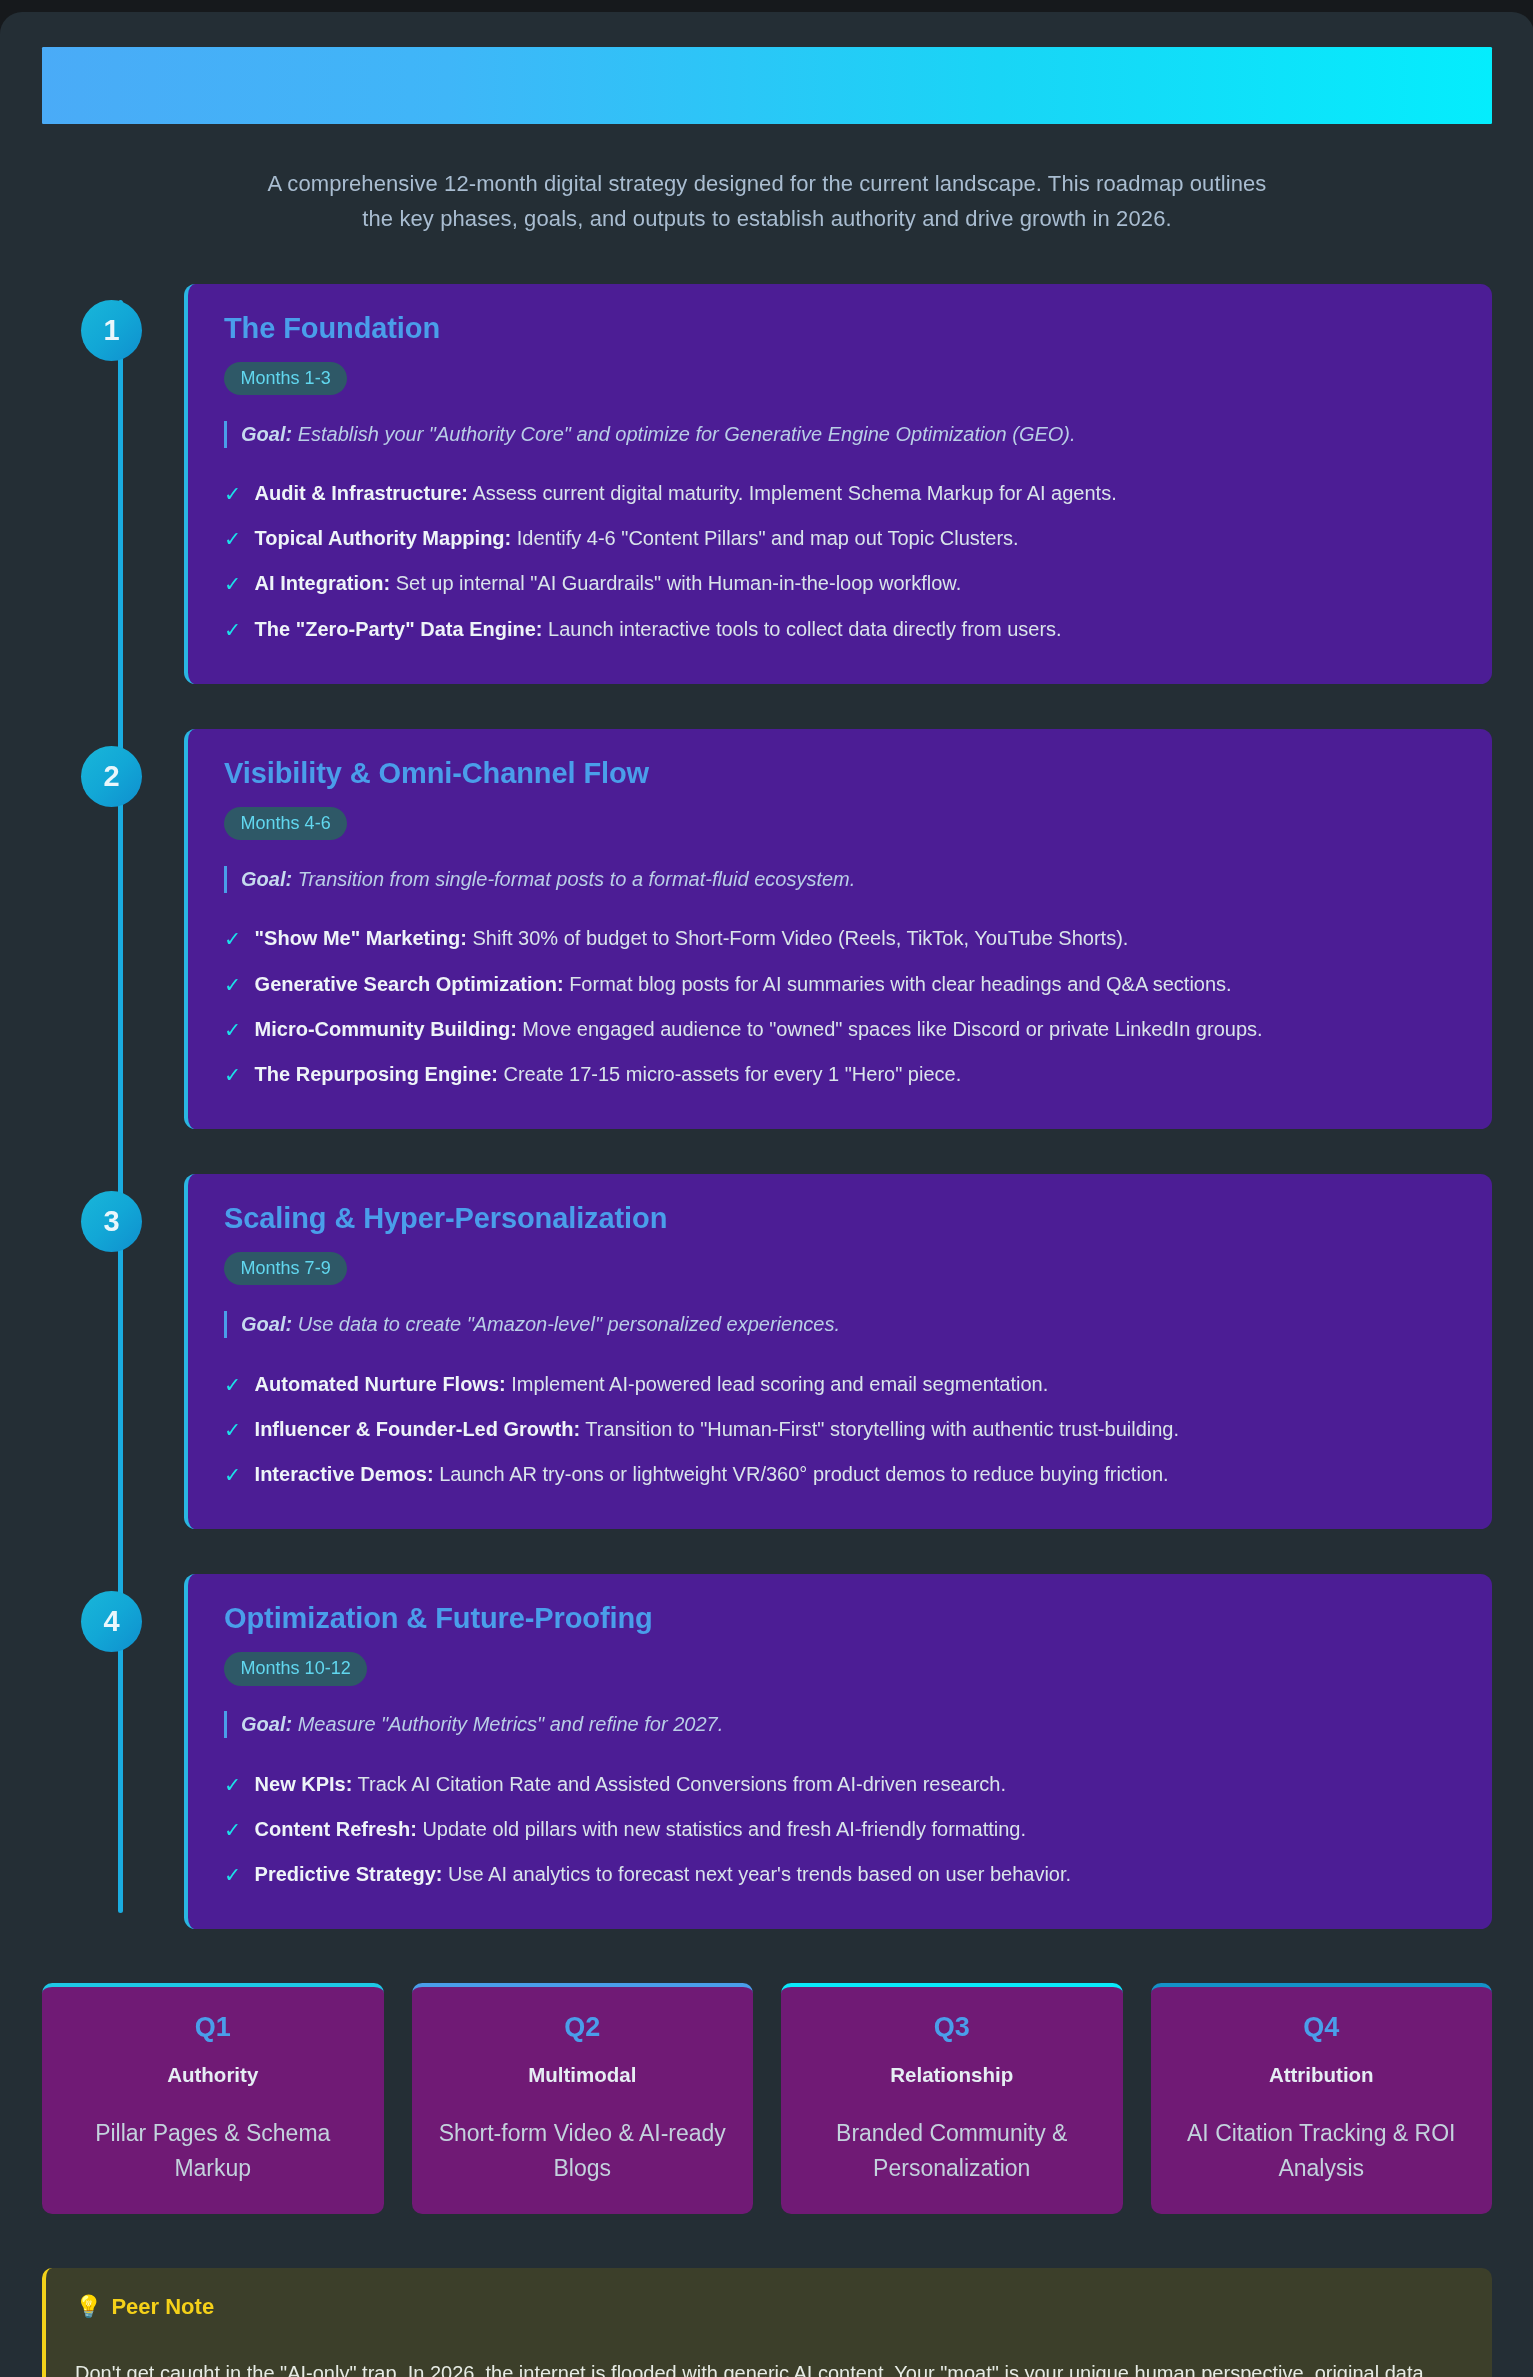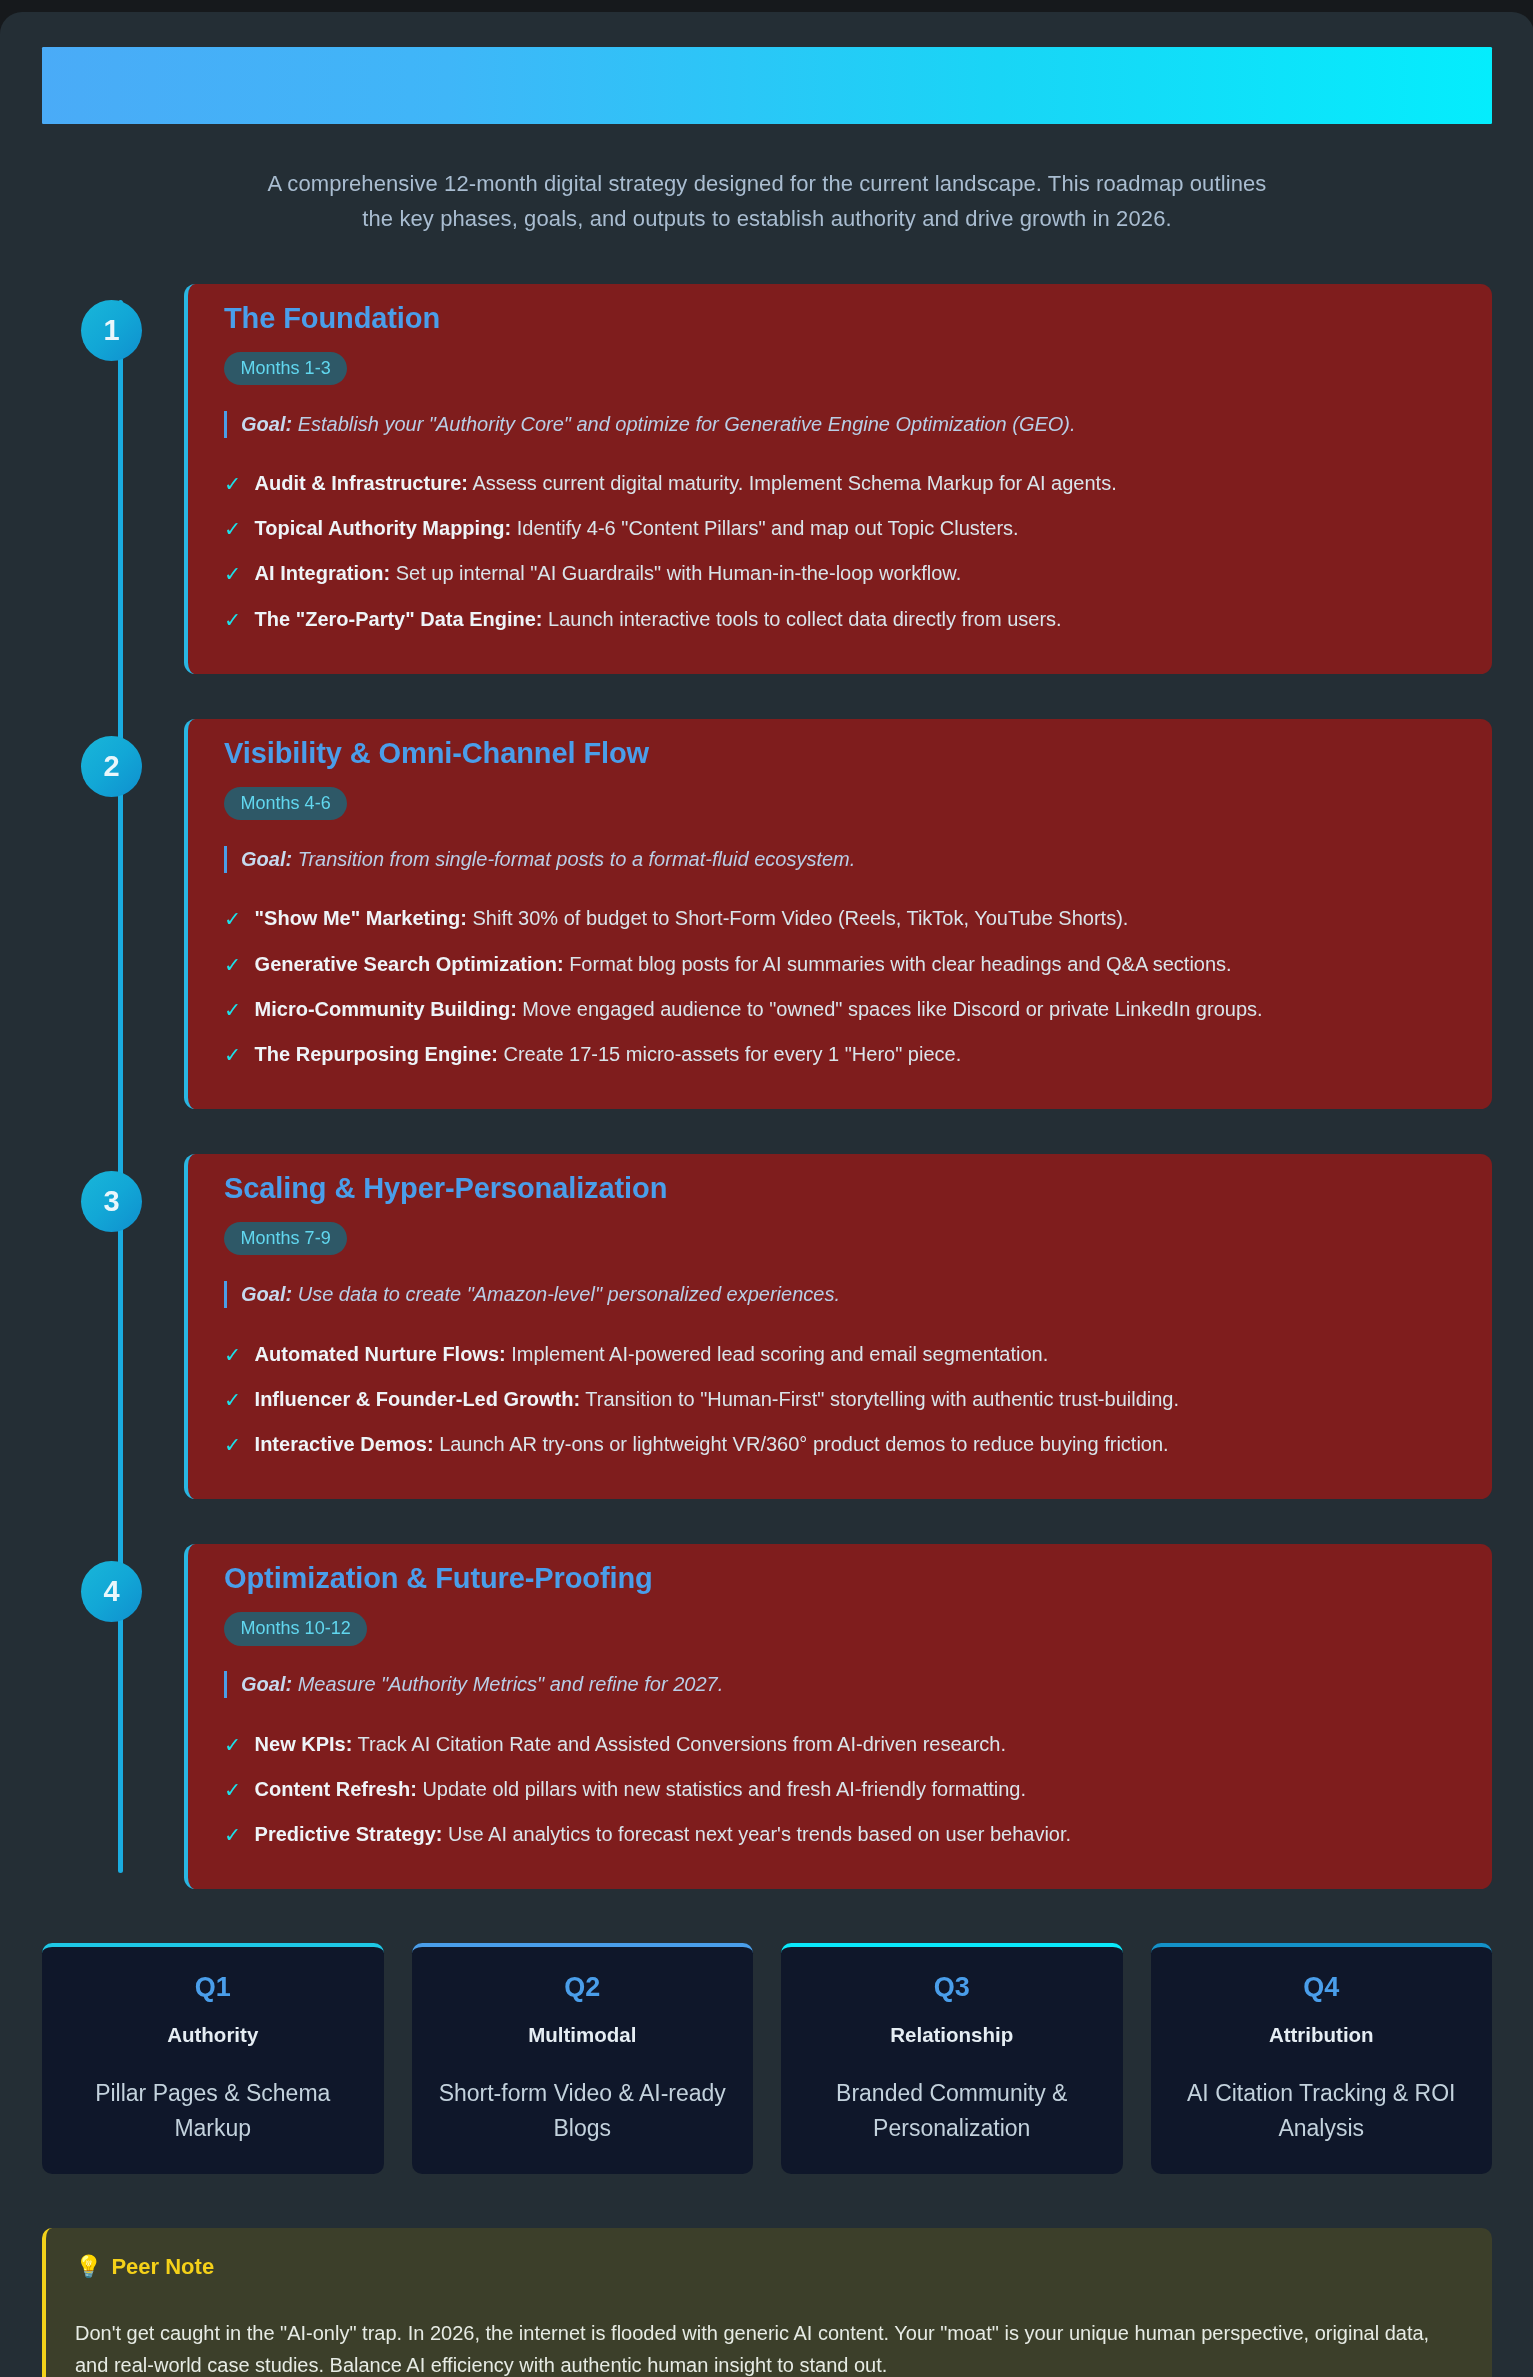--- a/index.html
+++ b/index.html
@@ -87,24 +87,24 @@
     font-weight: bold;
     display: flex;
     align-items: center;
     justify-content: center;
     z-index: 4;
     box-shadow: 0 0 0 0 rgba(0,0,0,0);
   }
 
   .card {
     margin-left: 83px;
-    background: #7f1d1d;
+    background: #4c1d95;
     border-left: 4.5px solid #2ab6e2;
     border-radius: 11.5px;
-    padding: 18px 35px 32px 36px;
+    padding: 28px 35px 32px 36px;
     margin-top: 16px;
   }
 
   .phase-title {
     color: #4a9eea;
     font-size: 29px;
     font-weight: bold;
     letter-spacing: -0.1px;
     line-height: 1.15;
   }
@@ -152,21 +152,21 @@
   .item-text b { color: #eef4f8; font-weight: bold; }
 
   
   .quarters {
     display: grid;
     grid-template-columns: repeat(4, 1fr);
     gap: 28px;
     margin-top: 54px;
   }
   .qcard {
-    background: #0f172a;
+    background: #701a75;
     border-radius: 10.2px;
     border-top: 4.5px solid #2ab6e2;
     padding: 27px 19px 29px 19px;
     text-align: center;
     min-height: 217px;
   }
   .qname {
     color: #4a9eea;
     font-size: 27px;
     font-weight: bold;

